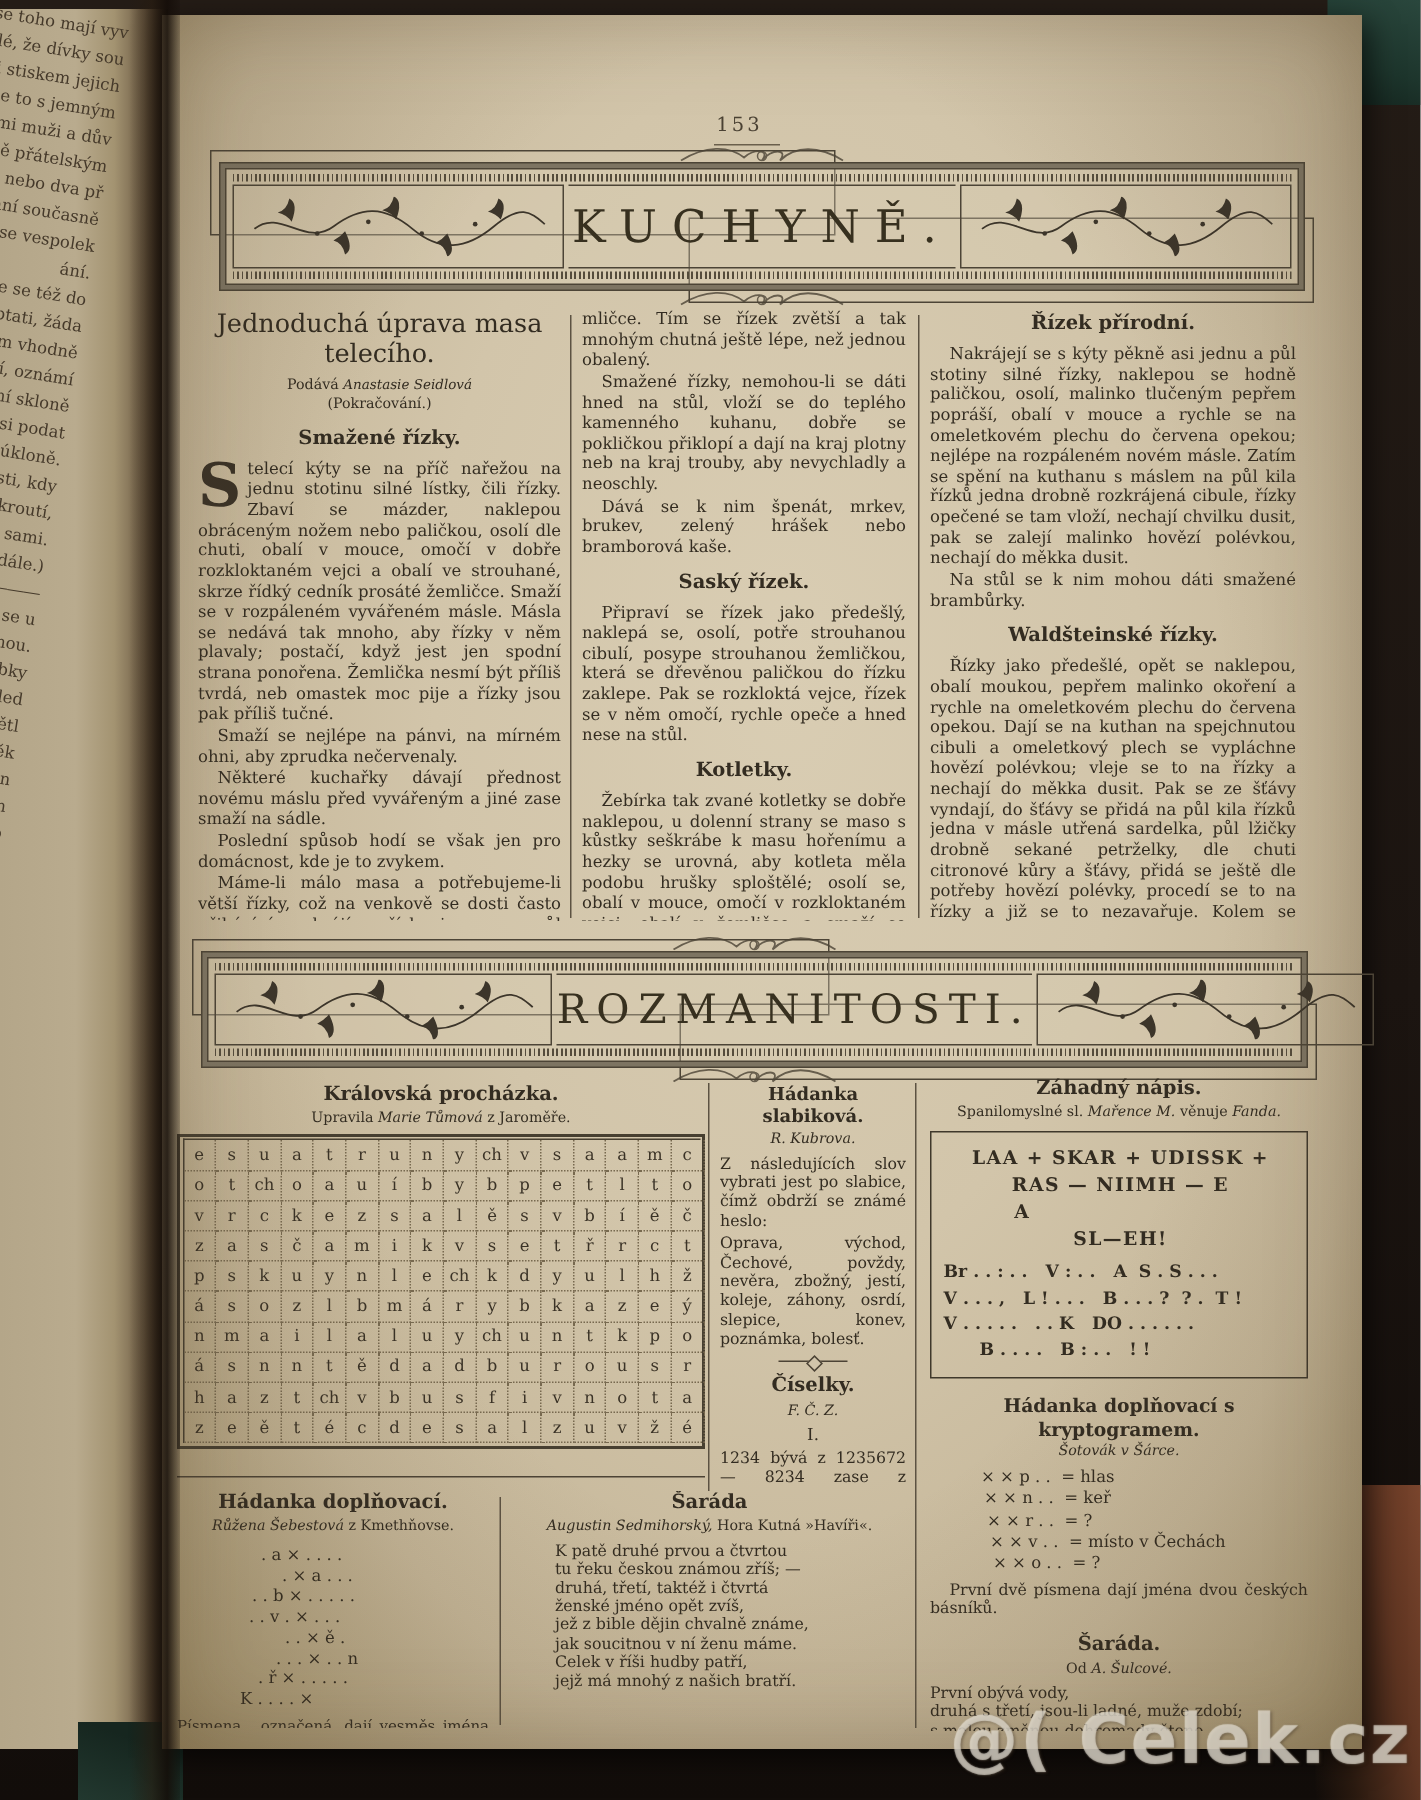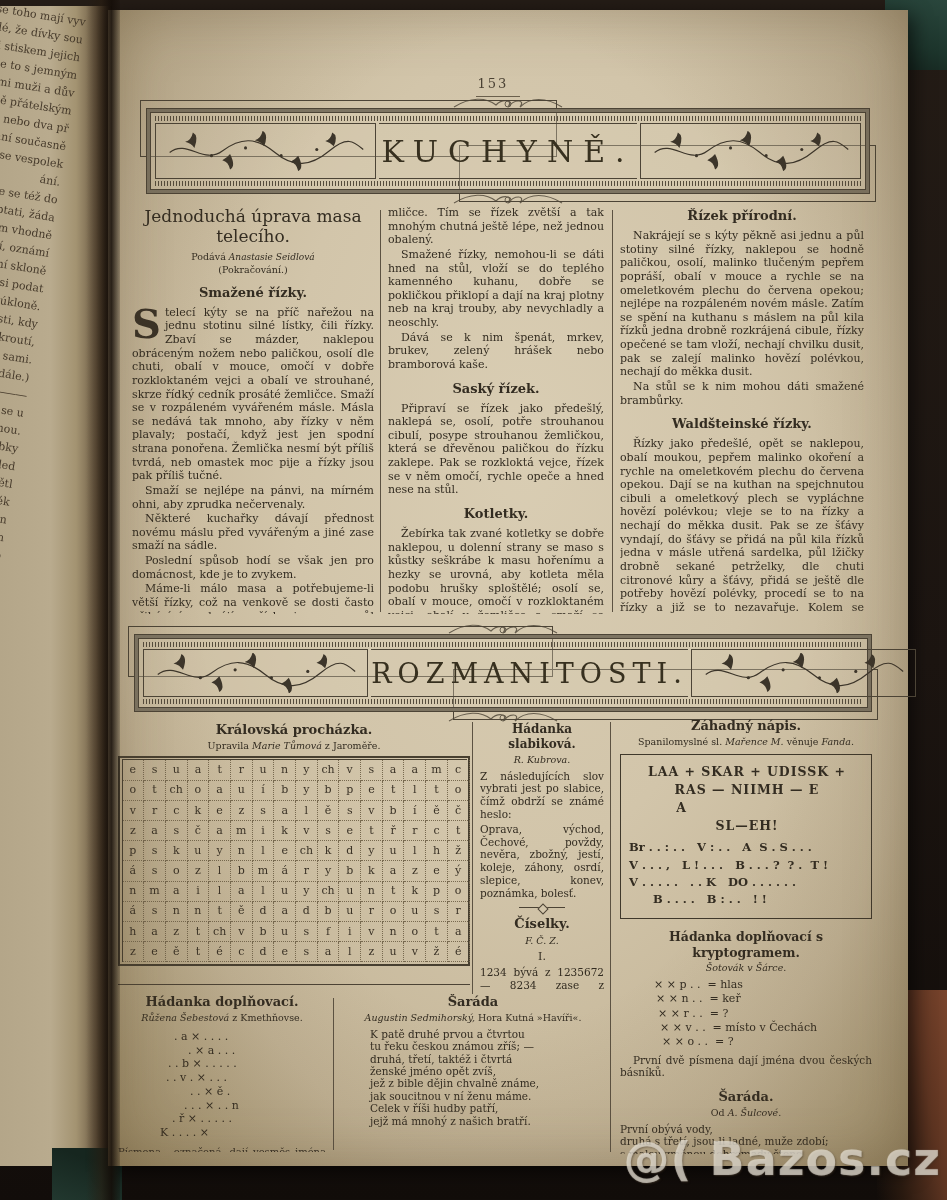--- a/index.html
+++ b/index.html
@@ -550,13 +550,13 @@
     </div>
     <div class="poem">
         <div class="tline">První obývá vody,</div>
         <div class="tline">druhá s třetí, jsou-li ladné, muže zdobí;</div>
         <div class="tline">s malou změnou dohromady čteno,</div>
       </div>
   </div>
 
 </div>
 
-<div class="watermark">@( Bazos.cz</div>
+<div class="watermark">@( Celek.cz</div>
 
 </body></html>

